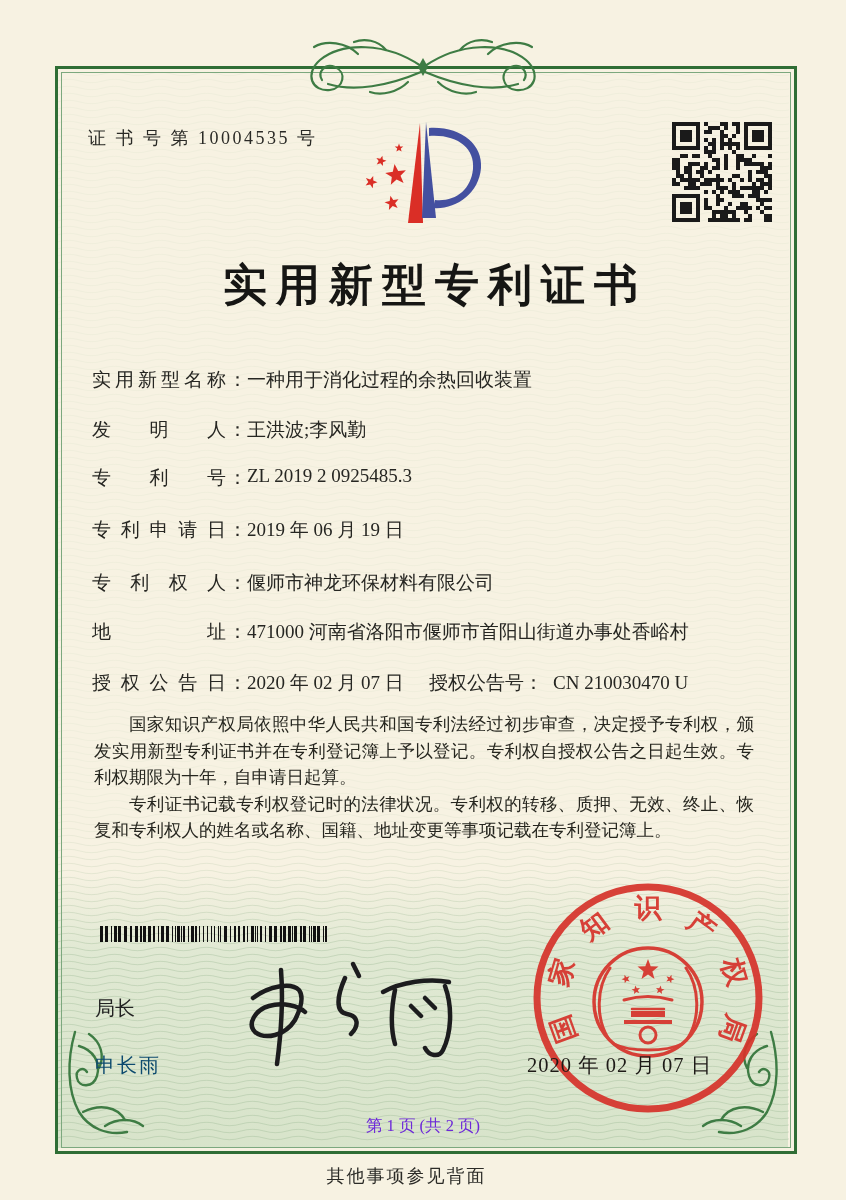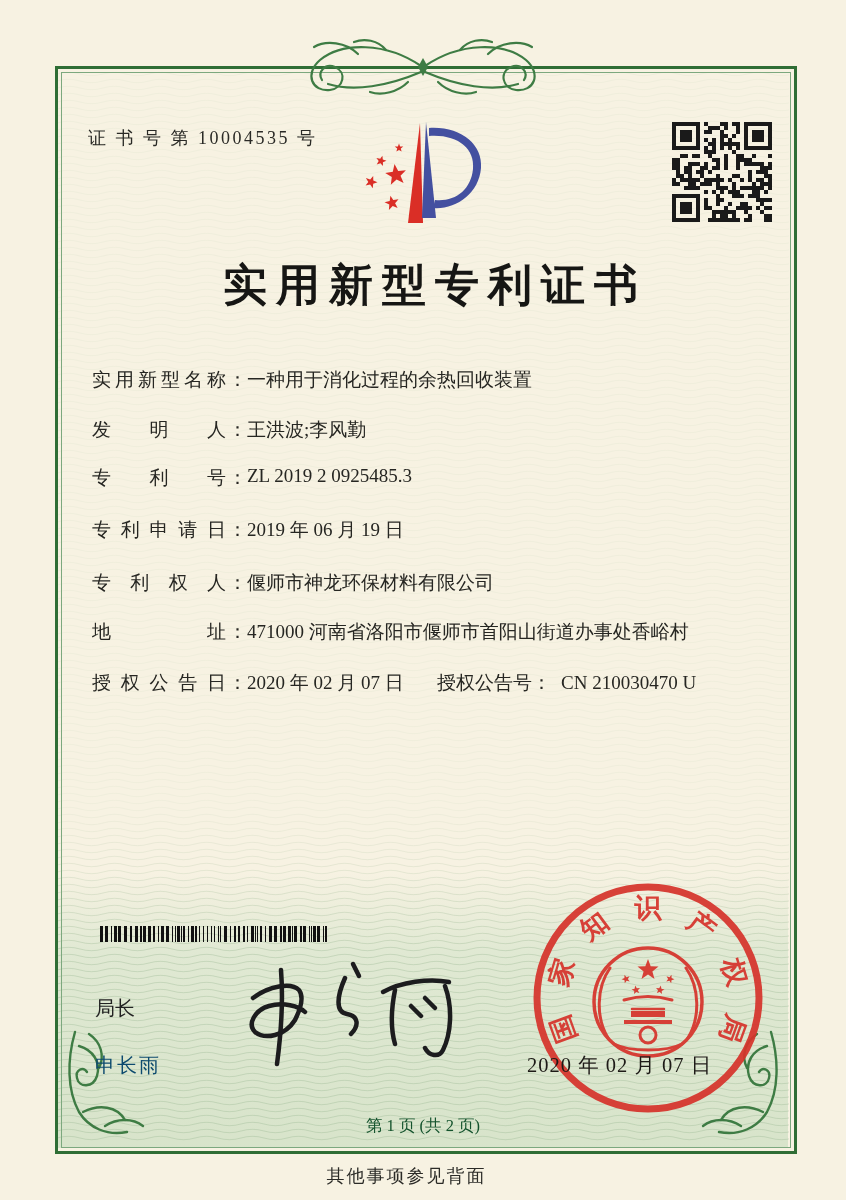--- a/index.html
+++ b/index.html
@@ -26,31 +26,31 @@
   .cert-no{position:absolute;left:88px;top:126px;font-size:18px;letter-spacing:2.5px;color:#2a2a26;}
   .title{position:absolute;left:55px;top:256px;width:736px;text-align:center;font-size:44px;font-weight:700;letter-spacing:9px;color:#161614;padding-left:12px;}
   #logo{position:absolute;left:355px;top:118px;}
   #qr{position:absolute;left:672px;top:122px;}
   .fields{position:absolute;left:92px;top:0;width:700px;}
   .frow{position:absolute;left:0;height:26px;font-size:19px;white-space:nowrap;color:#262622;}
   .r0{top:367px}.r1{top:417px}.r2{top:465px}.r3{top:517px}.r4{top:570px}.r5{top:619px}.r6{top:670px}
   .flabel{position:absolute;left:0;top:0;display:inline-block;width:134px;text-align:justify;text-align-last:justify;}
   .fcolon{position:absolute;left:136px;top:0;}
   .fvalue{position:absolute;left:155px;top:0;white-space:nowrap;}
-  .grant{position:absolute;left:337px;top:0;white-space:nowrap;margin-left:8px;}
+  .grant{position:absolute;left:337px;top:0;white-space:nowrap;}
   .grant .gv{margin-left:10px;}
   .body-text{position:absolute;left:94px;top:711px;width:660px;font-size:17.5px;line-height:26.5px;text-align:justify;color:#26261f;}
   .body-text p{margin:0;text-indent:2em;}
   #barcode{position:absolute;left:100px;top:926px;}
   .sig-title{position:absolute;left:95px;top:995px;font-size:20px;font-family:Liberation Mono, monospace;color:#222;}
   .sig-name{position:absolute;left:95px;top:1052px;font-size:20px;font-family:"Liberation Sans","DejaVu Sans",sans-serif;color:#0c4a6e;letter-spacing:2px;}
   #signature{position:absolute;left:225px;top:956px;}
   #seal{position:absolute;left:528px;top:878px;opacity:.93;}
   .seal-date{position:absolute;left:527px;top:1051px;font-size:20.5px;letter-spacing:1px;color:#1d1a17;z-index:4;}
-  .page-indicator{position:absolute;left:55px;top:1115px;width:736px;text-align:center;font-size:16.5px;color:#14532d;}
+  .page-indicator{position:absolute;left:55px;top:1115px;width:736px;text-align:center;font-size:16.5px;color:#6d28d9;}
   .back-note{position:absolute;left:0;top:1164px;width:813px;text-align:center;font-size:18px;letter-spacing:2px;color:#2b2b27;}
   .orn{position:absolute;z-index:2;pointer-events:none;}
   #orn-top{left:258px;top:32px;}
   #orn-bl{left:59px;top:1026px;}
   #orn-br{left:677px;top:1026px;transform:scaleX(-1);}
 </style>
 </head>
 <body>
 
 <div class="band"></div>
@@ -623,20 +623,24 @@
     <div class="frow r6">
       <span class="flabel">授权公告日</span>
       <span class="fcolon">：</span>
       <span class="fvalue">2020 年 02 月 07 日</span>
       <span class="grant">
         <span>授权公告号</span><span>：</span><span class="gv">CN 210030470 U</span>
       </span>
     </div>
   </div>
 
+  <div class="body-text">
+    <p>国家知识产权局依照中华人民共和国专利法经过初步审查，决定授予专利权，颁发实用新型专利证书并在专利登记簿上予以登记。专利权自授权公告之日起生效。专利权期限为十年，自申请日起算。</p>
+    <p>专利证书记载专利权登记时的法律状况。专利权的转移、质押、无效、终止、恢复和专利权人的姓名或名称、国籍、地址变更等事项记载在专利登记簿上。</p>
+  </div>
 
   <svg id="barcode" width="230" height="16" viewBox="0 0 230 16">
       <rect x="0" y="0" width="3" height="16" fill="#111"></rect>
       <rect x="5" y="0" width="3" height="16" fill="#111"></rect>
       <rect x="11" y="0" width="1" height="16" fill="#111"></rect>
       <rect x="14" y="0" width="3" height="16" fill="#111"></rect>
       <rect x="18" y="0" width="3" height="16" fill="#111"></rect>
       <rect x="24" y="0" width="3" height="16" fill="#111"></rect>
       <rect x="30" y="0" width="2" height="16" fill="#111"></rect>
       <rect x="35" y="0" width="3" height="16" fill="#111"></rect>

